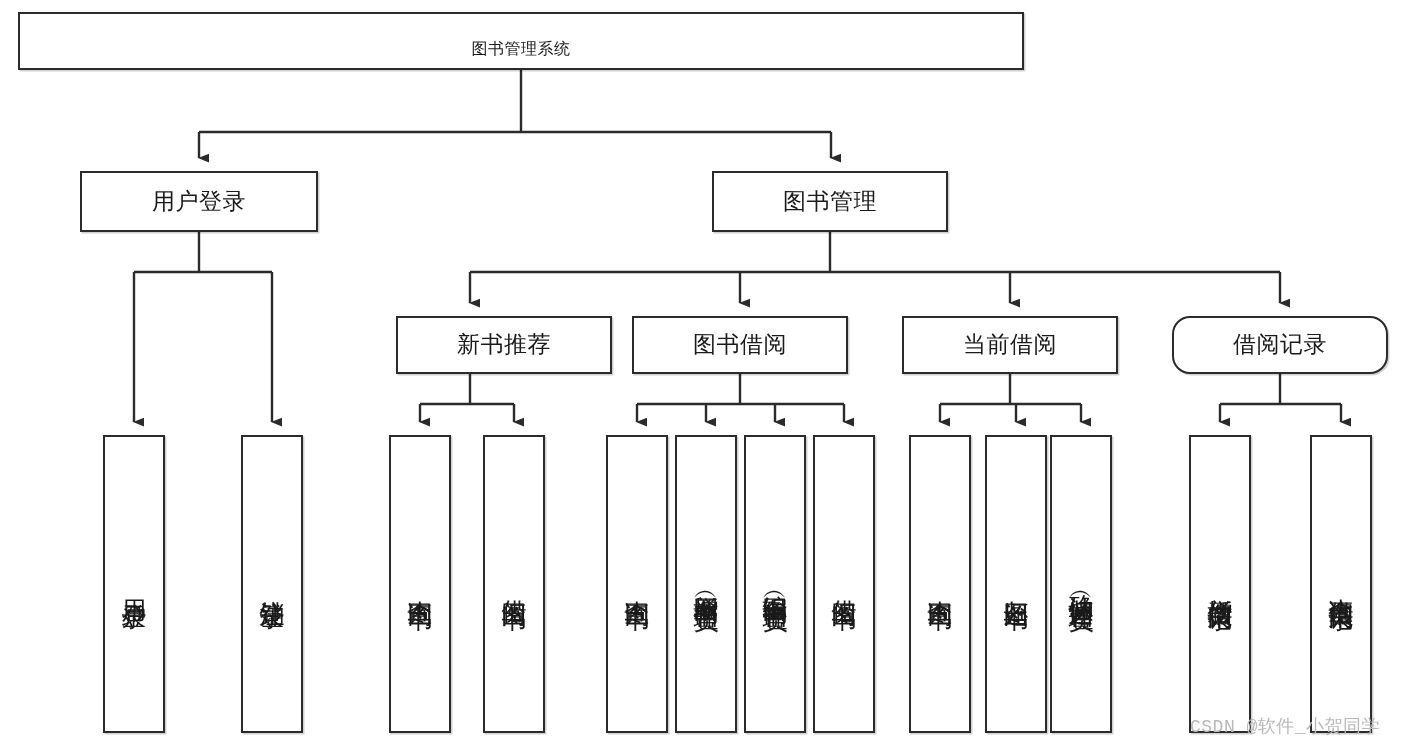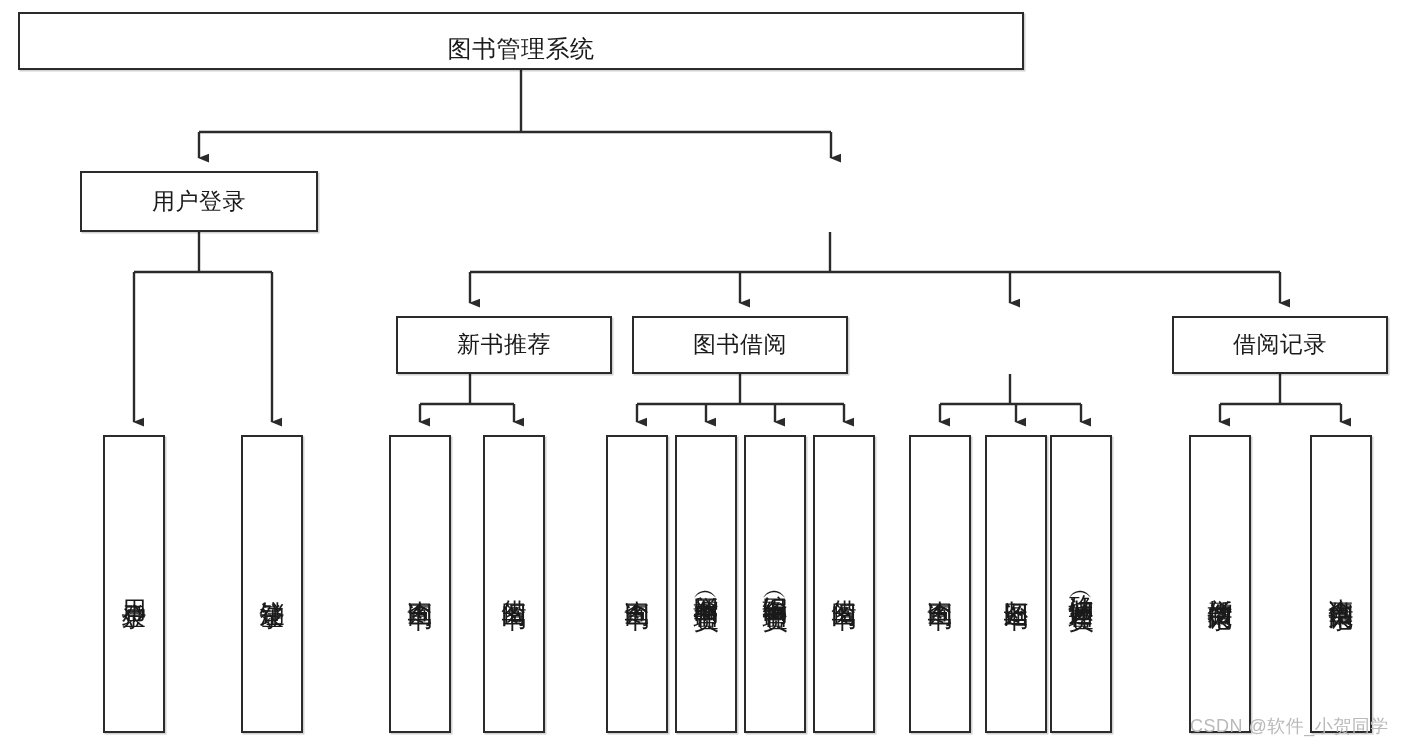--- a/index.html
+++ b/index.html
@@ -42,21 +42,21 @@
     color: #1a1a1a;
     line-height: 1.18;
     letter-spacing: 0.5px;
     white-space: nowrap;
   }
   
   .node.horiz .label {
     font-size: 23px;
   }
   .node.root .label {
-    font-size: 24px;
+    font-size: 16px;
     margin-top: 17px;
   }
   
   .node.vert {
     align-items: center;
     justify-content: center;
   }
   .node.vert .label {
     writing-mode: vertical-rl;
     text-orientation: upright;
@@ -66,21 +66,21 @@
     max-height: 272px;
   }
   .watermark {
     position: absolute;
     left: 1190px;
     top: 714px;
     font-size: 18px;
     color: #b9b9b9;
     letter-spacing: 0.5px;
     white-space: nowrap;
-    font-family: Liberation Sans, sans-serif;
+    font-family: Liberation Mono, monospace;
   }
 </style>
 </head>
 <body>
 
 <div id="diagram-root">
 
   <svg class="edges" viewBox="0 0 1405 747" xmlns="http://www.w3.org/2000/svg">
     <defs>
       <marker id="arrowhead" markerWidth="10" markerHeight="11" refX="4.6" refY="10" orient="auto" markerUnits="userSpaceOnUse">
@@ -131,28 +131,34 @@
     </g>
   </svg>
 
   <div class="node horiz root" style="left: 18px; top: 12px; width: 1006px; height: 58px;">
     <span class="label">图书管理系统</span>
   </div>
 
   <div class="node horiz" style="left: 80px; top: 171px; width: 238px; height: 61px;">
     <span class="label">用户登录</span>
   </div>
+  <div class="node horiz" style="left: 712px; top: 171px; width: 236px; height: 61px;">
+    <span class="label">图书管理</span>
+  </div>
 
   <div class="node horiz" style="left: 362px; top: 316px; width: 216px; height: 58px; margin-left: 34px;">
     <span class="label">新书推荐</span>
   </div>
   <div class="node horiz" style="left: 632px; top: 316px; width: 216px; height: 58px; align-items: center;">
     <span class="label">图书借阅</span>
   </div>
-  <div class="node horiz" style="left: 1172px; top: 316px; width: 216px; height: 58px;">
+  <div class="node horiz" style="left: 902px; top: 316px; width: 216px; height: 58px;">
+    <span class="label">当前借阅</span>
+  </div>
+  <div class="node horiz" style="left: 1172px; top: 316px; width: 216px; height: 58px; border-radius: 18px;">
     <span class="label">借阅记录</span>
   </div>
 
   <div class="node vert" style="left: 103px; top: 435px; width: 62px; height: 298px;">
     <span class="label">用户登录</span>
   </div>
   <div class="node vert" style="left: 241px; top: 435px; width: 62px; height: 298px;">
     <span class="label">注销登录</span>
   </div>
   <div class="node vert" style="left: 389px; top: 435px; width: 62px; height: 298px;">

